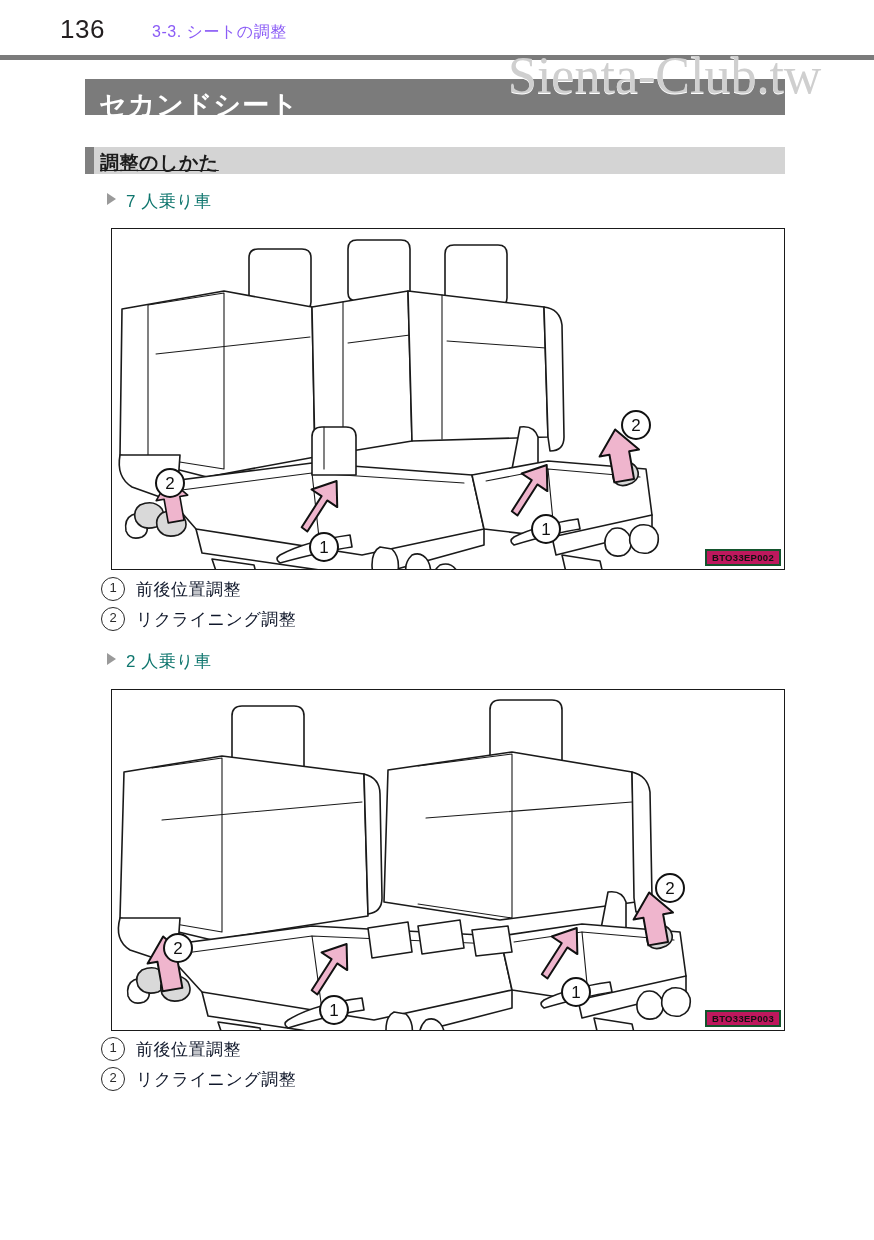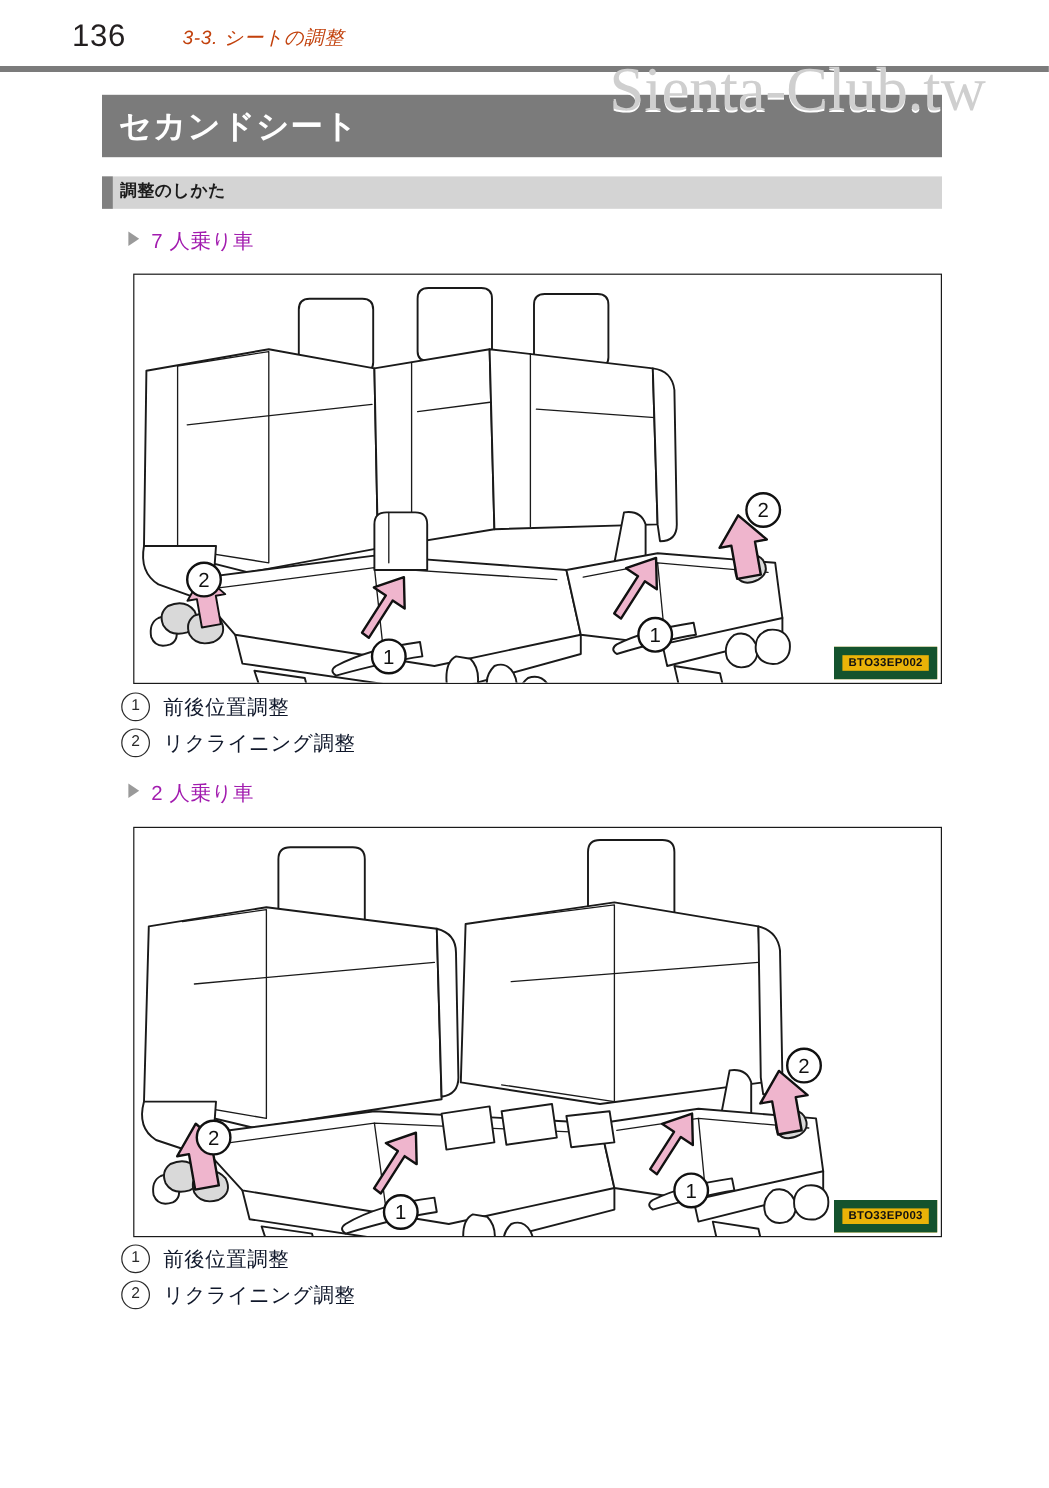--- a/index.html
+++ b/index.html
@@ -12,75 +12,75 @@
   .page{position:absolute;inset:0;background:#fff;}
 
   
   .runhead{position:absolute;left:0;top:14px;width:874px;height:40px;}
   .page-num{
     position:absolute;left:60px;top:0px;
     font-size:26px;letter-spacing:.5px;color:#231f20;font-weight:400;
   }
   .runhead-title{
     position:absolute;left:152px;top:8px;
-    font-size:16px;color:#c2410c;letter-spacing:.5px;font-style:italic;
+    font-size:16px;color:#8b5cf6;letter-spacing:.5px;
   }
   .head-rule{
     position:absolute;left:0;top:55px;width:874px;height:5px;background:#7b7b7b;
   }
 
   
   .watermark{
     position:absolute;left:508px;top:46px;
     font-family:"Liberation Serif","DejaVu Serif",serif;
     font-size:52px;color:#cfcfcf;white-space:nowrap;
     letter-spacing:0px;z-index:6;pointer-events:none;
     text-shadow:0 1px 0 #ffffff;
   }
 
   
   .title-bar{
-    position:absolute;left:85px;top:79px;width:700px;height:52px;
+    position:absolute;left:85px;top:79px;width:700px;height:36px;
     background:#7b7b7b;z-index:4;
   }
   .title-bar .t{
     position:absolute;left:14px;top:8px;
     font-size:27px;font-weight:700;color:#ffffff;letter-spacing:1px;
   }
 
   
   .sub-bar{
     position:absolute;left:85px;top:147px;width:700px;height:27px;
     background:#d4d4d4;z-index:4;
   }
   .sub-bar .accent{
     position:absolute;left:0;top:0;width:9px;height:27px;background:#808080;
   }
   .sub-bar .t{
     position:absolute;left:15px;top:3px;
-    font-size:14px;font-weight:700;color:#1c1c1c;letter-spacing:.5px;
-  }
-
-  
-  .tri-head{position:absolute;left:107px;font-size:17px;color:#a21caf;letter-spacing:.5px;}
+    font-size:19px;font-weight:700;color:#1c1c1c;letter-spacing:.5px;text-decoration:underline;
+  }
+
+  
+  .tri-head{position:absolute;left:107px;font-size:17px;color:#0f766e;letter-spacing:.5px;}
   .tri-head .tri{
     display:inline-block;width:0;height:0;vertical-align:2px;
     border-left:9px solid #9a9a9a;border-top:6px solid transparent;border-bottom:6px solid transparent;
     margin-right:10px;
   }
 
   
   .fig{
     position:absolute;left:111px;width:672px;border:1.4px solid #1a1a1a;
     background:#fff;overflow:hidden;
   }
   .fig svg{display:block;width:100%;height:100%;}
   .fig-code{
     position:absolute;right:3px;bottom:3px;
-    border:7px solid #14532d;background:#eab308;
+    border:2px solid #14532d;background:#be185d;
     font-size:9.5px;font-weight:700;letter-spacing:.3px;color:#111;
     padding:2px 5px 2px 5px;line-height:1;
   }
 
   
   .legend{position:absolute;left:101px;}
   .legend .row{display:flex;align-items:center;height:30px;}
   .legend .num{
     width:22px;height:22px;border:1.4px solid #2a2a2a;border-radius:50%;
     font-size:13px;line-height:20px;text-align:center;color:#2a2a2a;

